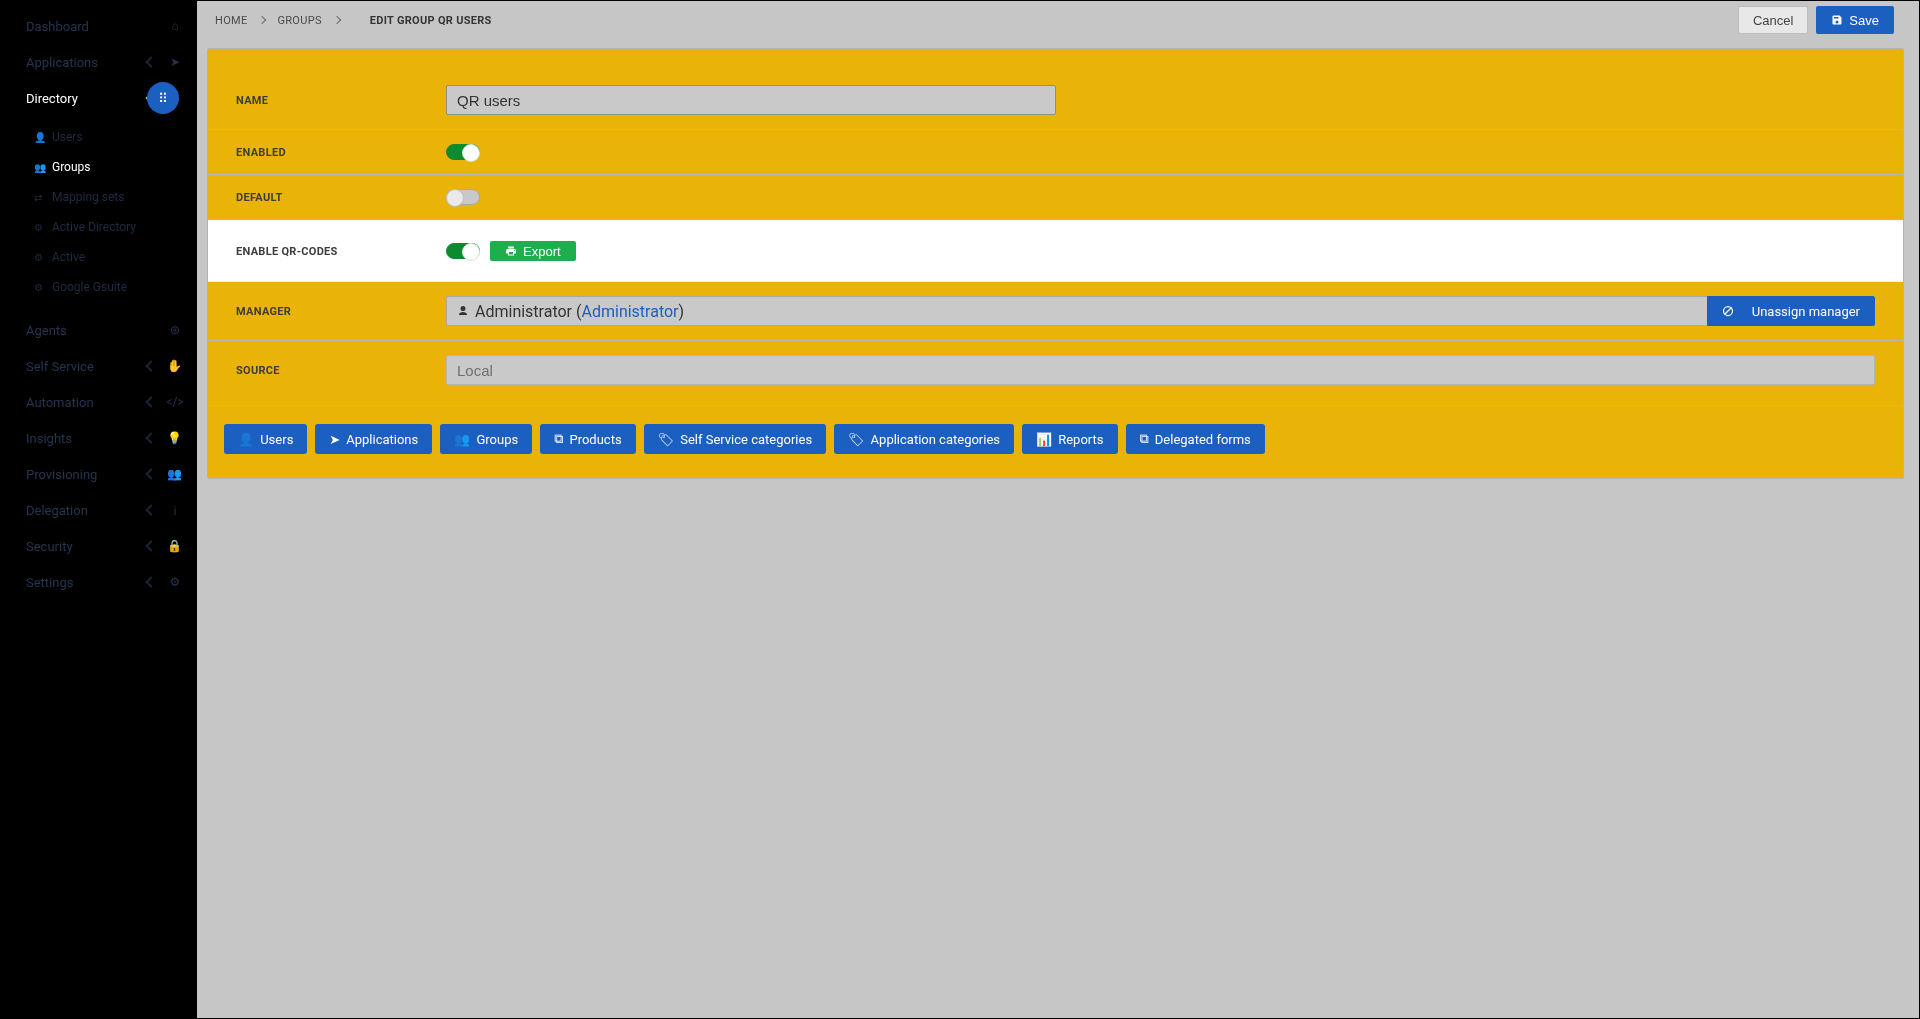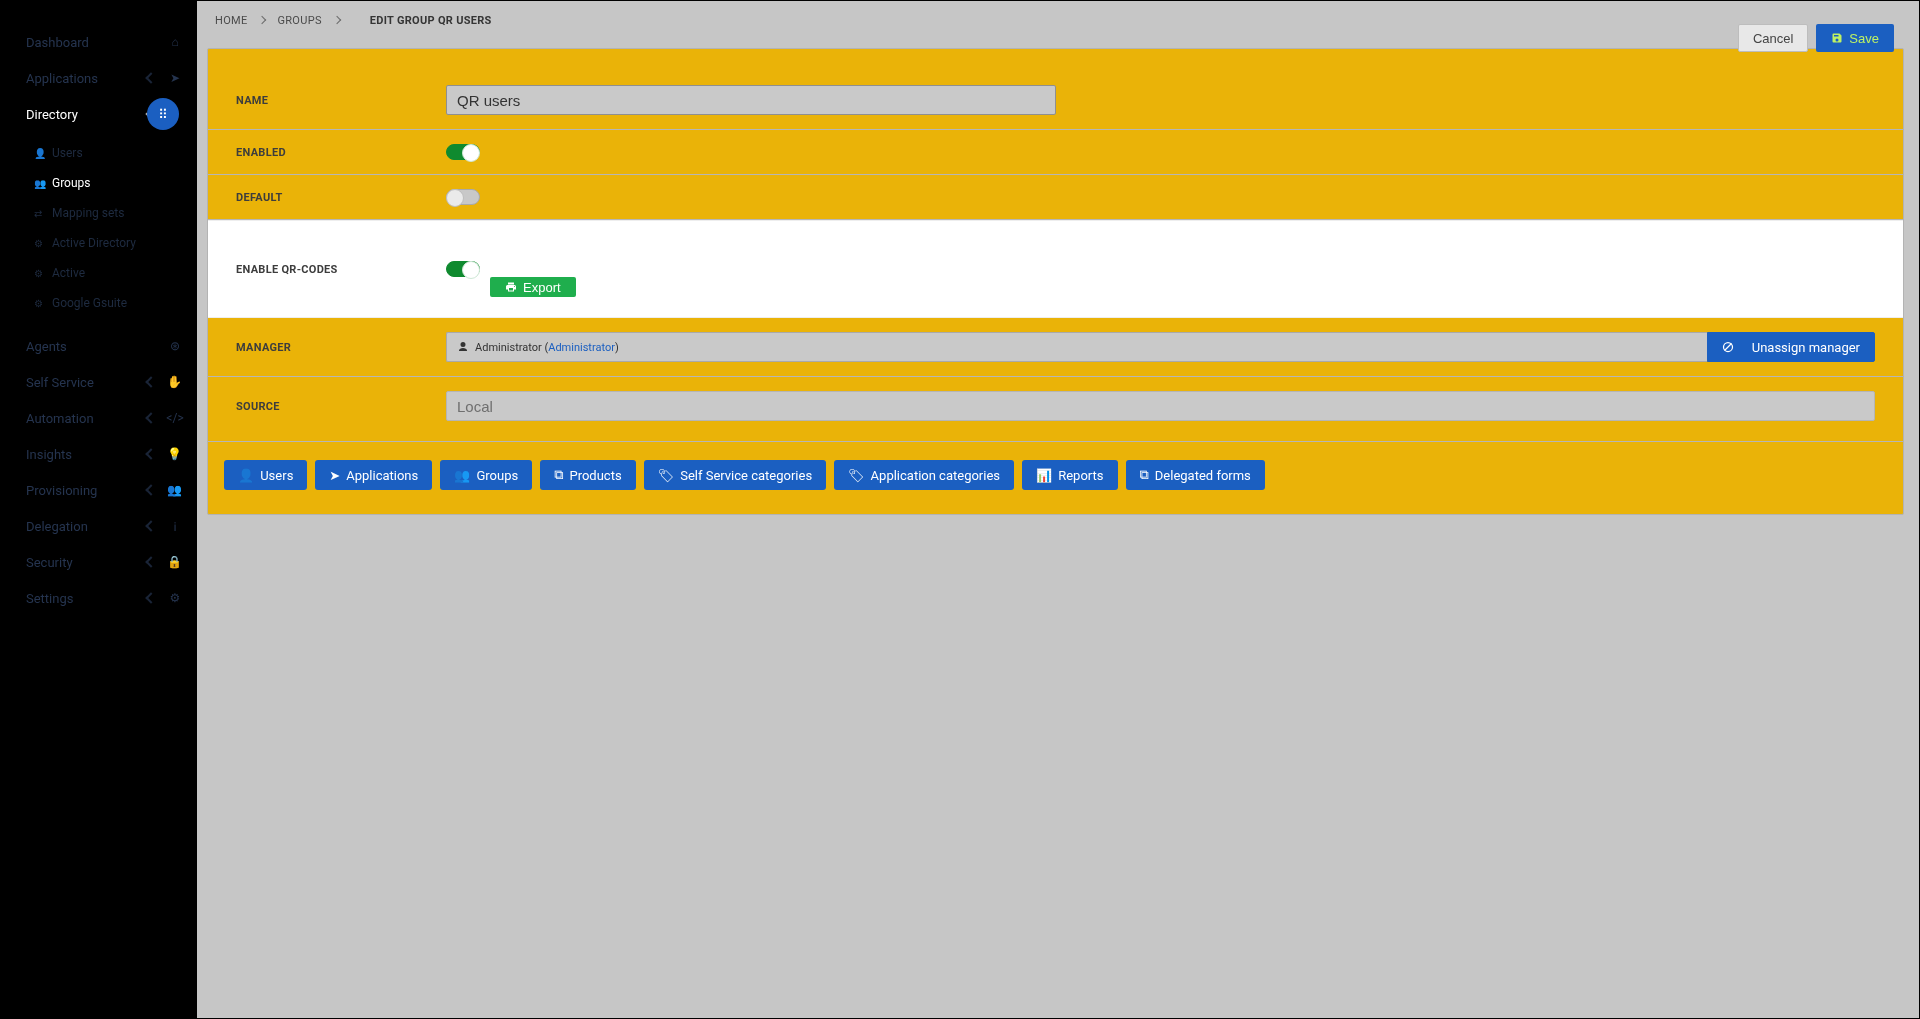--- a/index.html
+++ b/index.html
@@ -23,21 +23,21 @@
     border: 1px solid #000;
     pointer-events: none;
   }
 
   
   .sidebar {
     width: 197px;
     background: #000;
     color: #fff;
     flex: 0 0 auto;
-    padding-top: 24px;
+    padding-top: 8px;
     position: relative;
   }
   .nav-item {
     display: flex;
     align-items: center;
     height: 36px;
     padding: 0 14px 0 26px;
     color: #3a4a6a;
     cursor: pointer;
     font-size: 13px;
@@ -114,24 +114,23 @@
   .breadcrumb .bc-current { font-weight: 700; color: #353535; margin-left: 18px; }
   .top-actions { margin-left: auto; display: flex; gap: 8px; }
   .btn {
     height: 28px;
     padding: 0 14px;
     border-radius: 2px;
     font-size: 13px;
     display: inline-flex; align-items: center; gap: 6px;
     cursor: pointer;
     border: 1px solid transparent;
-    margin-top: 36px;
   }
   .btn-default { background: #e8e8e8; border-color: #bdbdbd; color: #444; }
-  .btn-primary { background: #1b5fc1; color: #bef264; }
+  .btn-primary { background: #1b5fc1; color: #ffffff; }
   .btn-success { background: #1fae4d; color: #fff; }
   .btn-sm { height: 20px; font-size: 13px; }
 
   .panel {
     margin: 8px 16px 16px 10px;
     background: #eab308;
     border: 1px solid #b3b3b3;
     border-radius: 2px;
     padding: 22px 0 24px 0;
   }
@@ -207,21 +206,21 @@
   }
   .manager-display {
     flex: 1;
     height: 30px;
     display: flex; align-items: center;
     padding: 0 10px;
     background: #c9c9c9;
     border: 1px solid #a9a9a9;
     border-right: none;
     border-radius: 2px 0 0 2px;
-    font-size: 11px;
+    font-size: 16px;
   }
   .manager-display a { color: #1b5fc1; text-decoration: none; }
   .btn-unassign {
     background: #1b5fc1; color: #fff;
     border-radius: 0 2px 2px 0;
     padding: 0 14px;
     display: flex; align-items: center; gap: 18px;
     font-size: 13px;
     cursor: pointer;
     border: 1px solid #1b5fc1;

